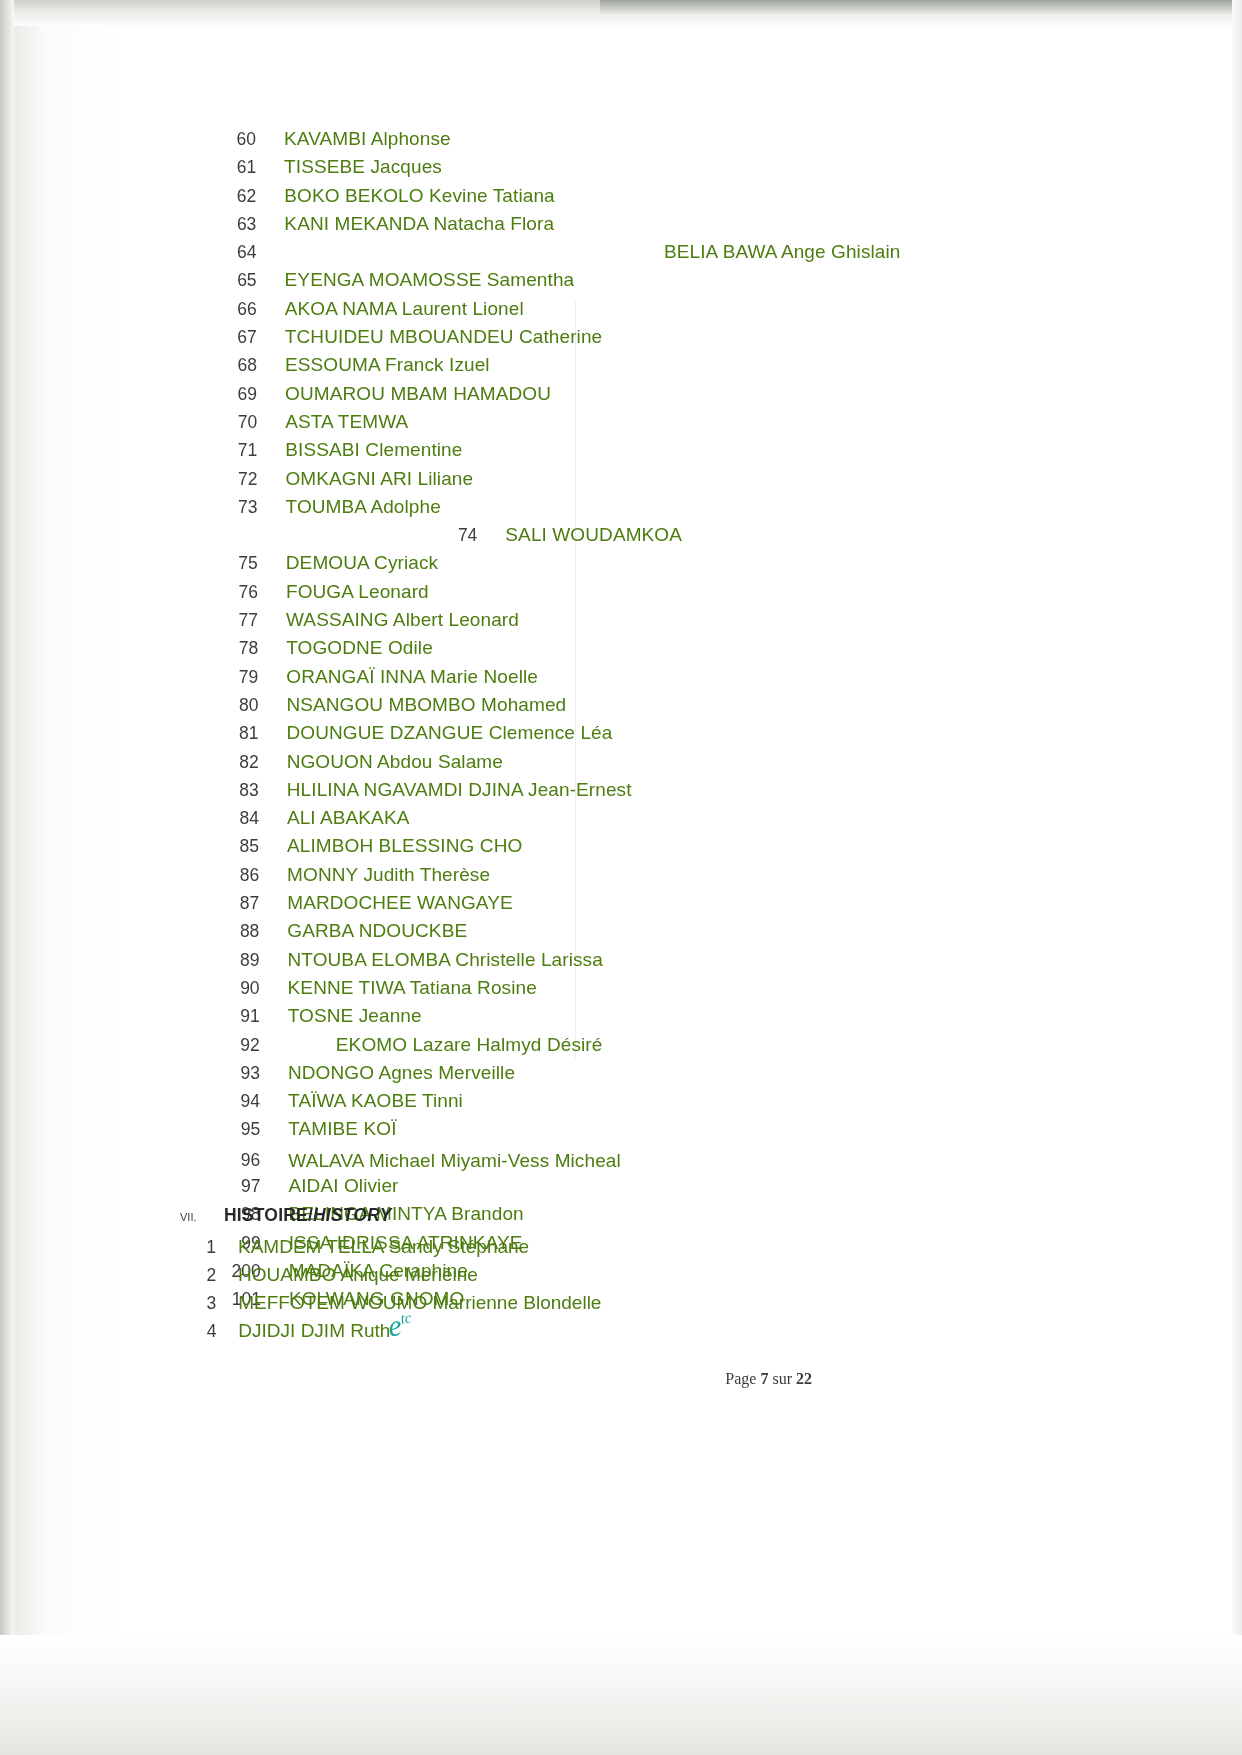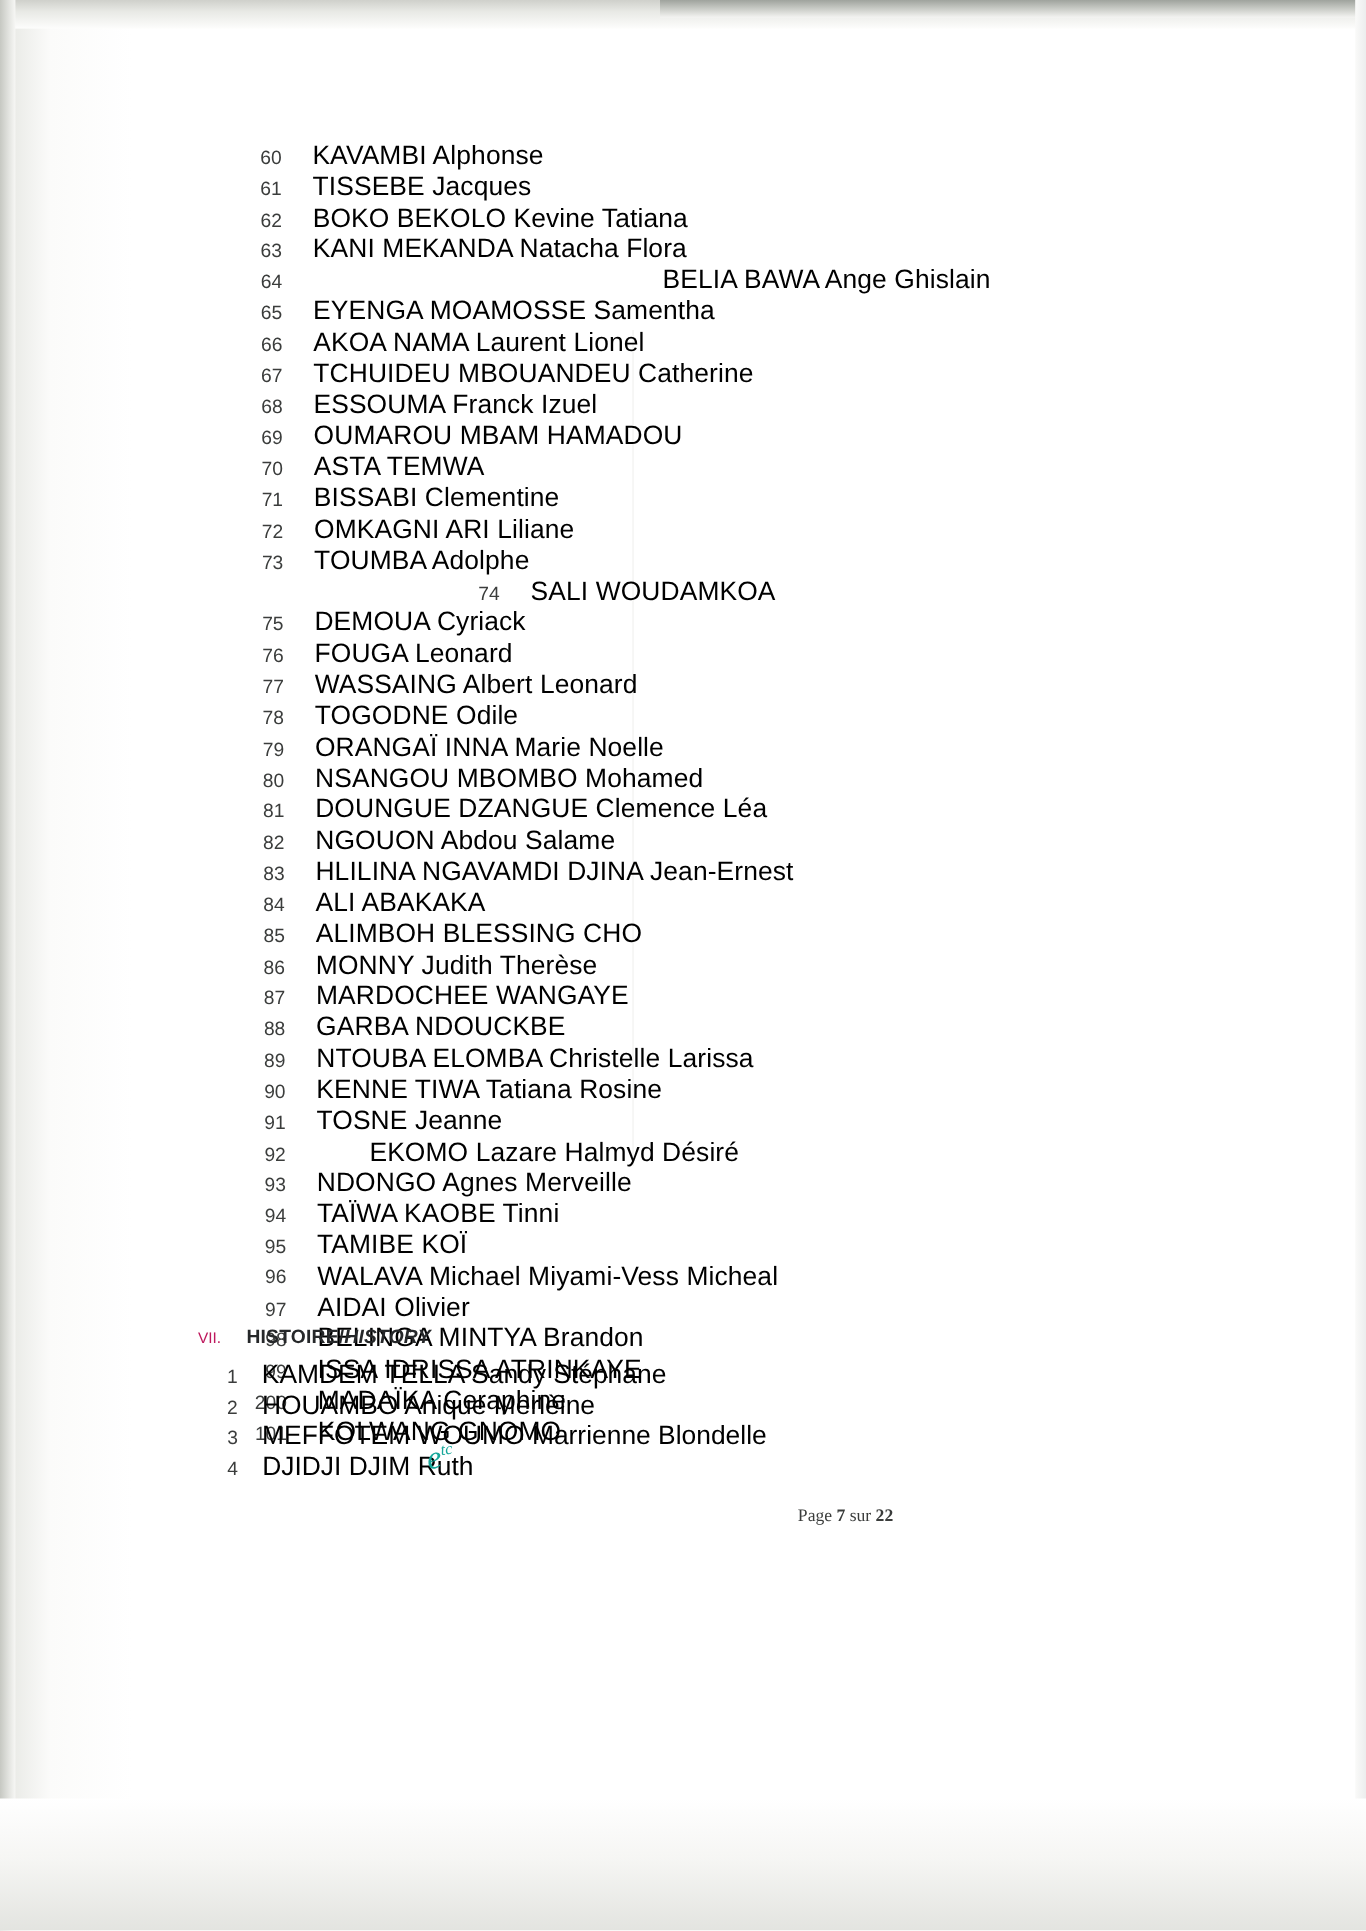--- a/index.html
+++ b/index.html
@@ -74,42 +74,42 @@
   }
   .row .num {
     width: 56px;
     text-align: right;
     font-size: 17.5px;
     color: #3b3d3c;
     font-family: "Liberation Sans", sans-serif;
   }
   .row .nm {
     margin-left: 28px;
-    font-size: 24px;
-    color: #000000;
+    font-size: 19px;
+    color: #4d7c0f;
     white-space: nowrap;
   }
 
   
   .roster .row:nth-child(n+1) .nm { letter-spacing: 0.1px; }
 
   .section {
     position: absolute;
     left: 180px;
     top: 1205px;
     width: 760px;
   }
   .section-head {
     display: flex;
     align-items: baseline;
   }
   .section-head .numeral {
     width: 44px;
-    font-size: 14px;
-    color: #be185d;
+    font-size: 11px;
+    color: #404040;
   }
   .section-head .title {
     font-size: 17.5px;
     font-weight: bold;
     color: #26282a;
     letter-spacing: 0.2px;
   }
   .section-head .title .ital {
     font-style: italic;
   }

